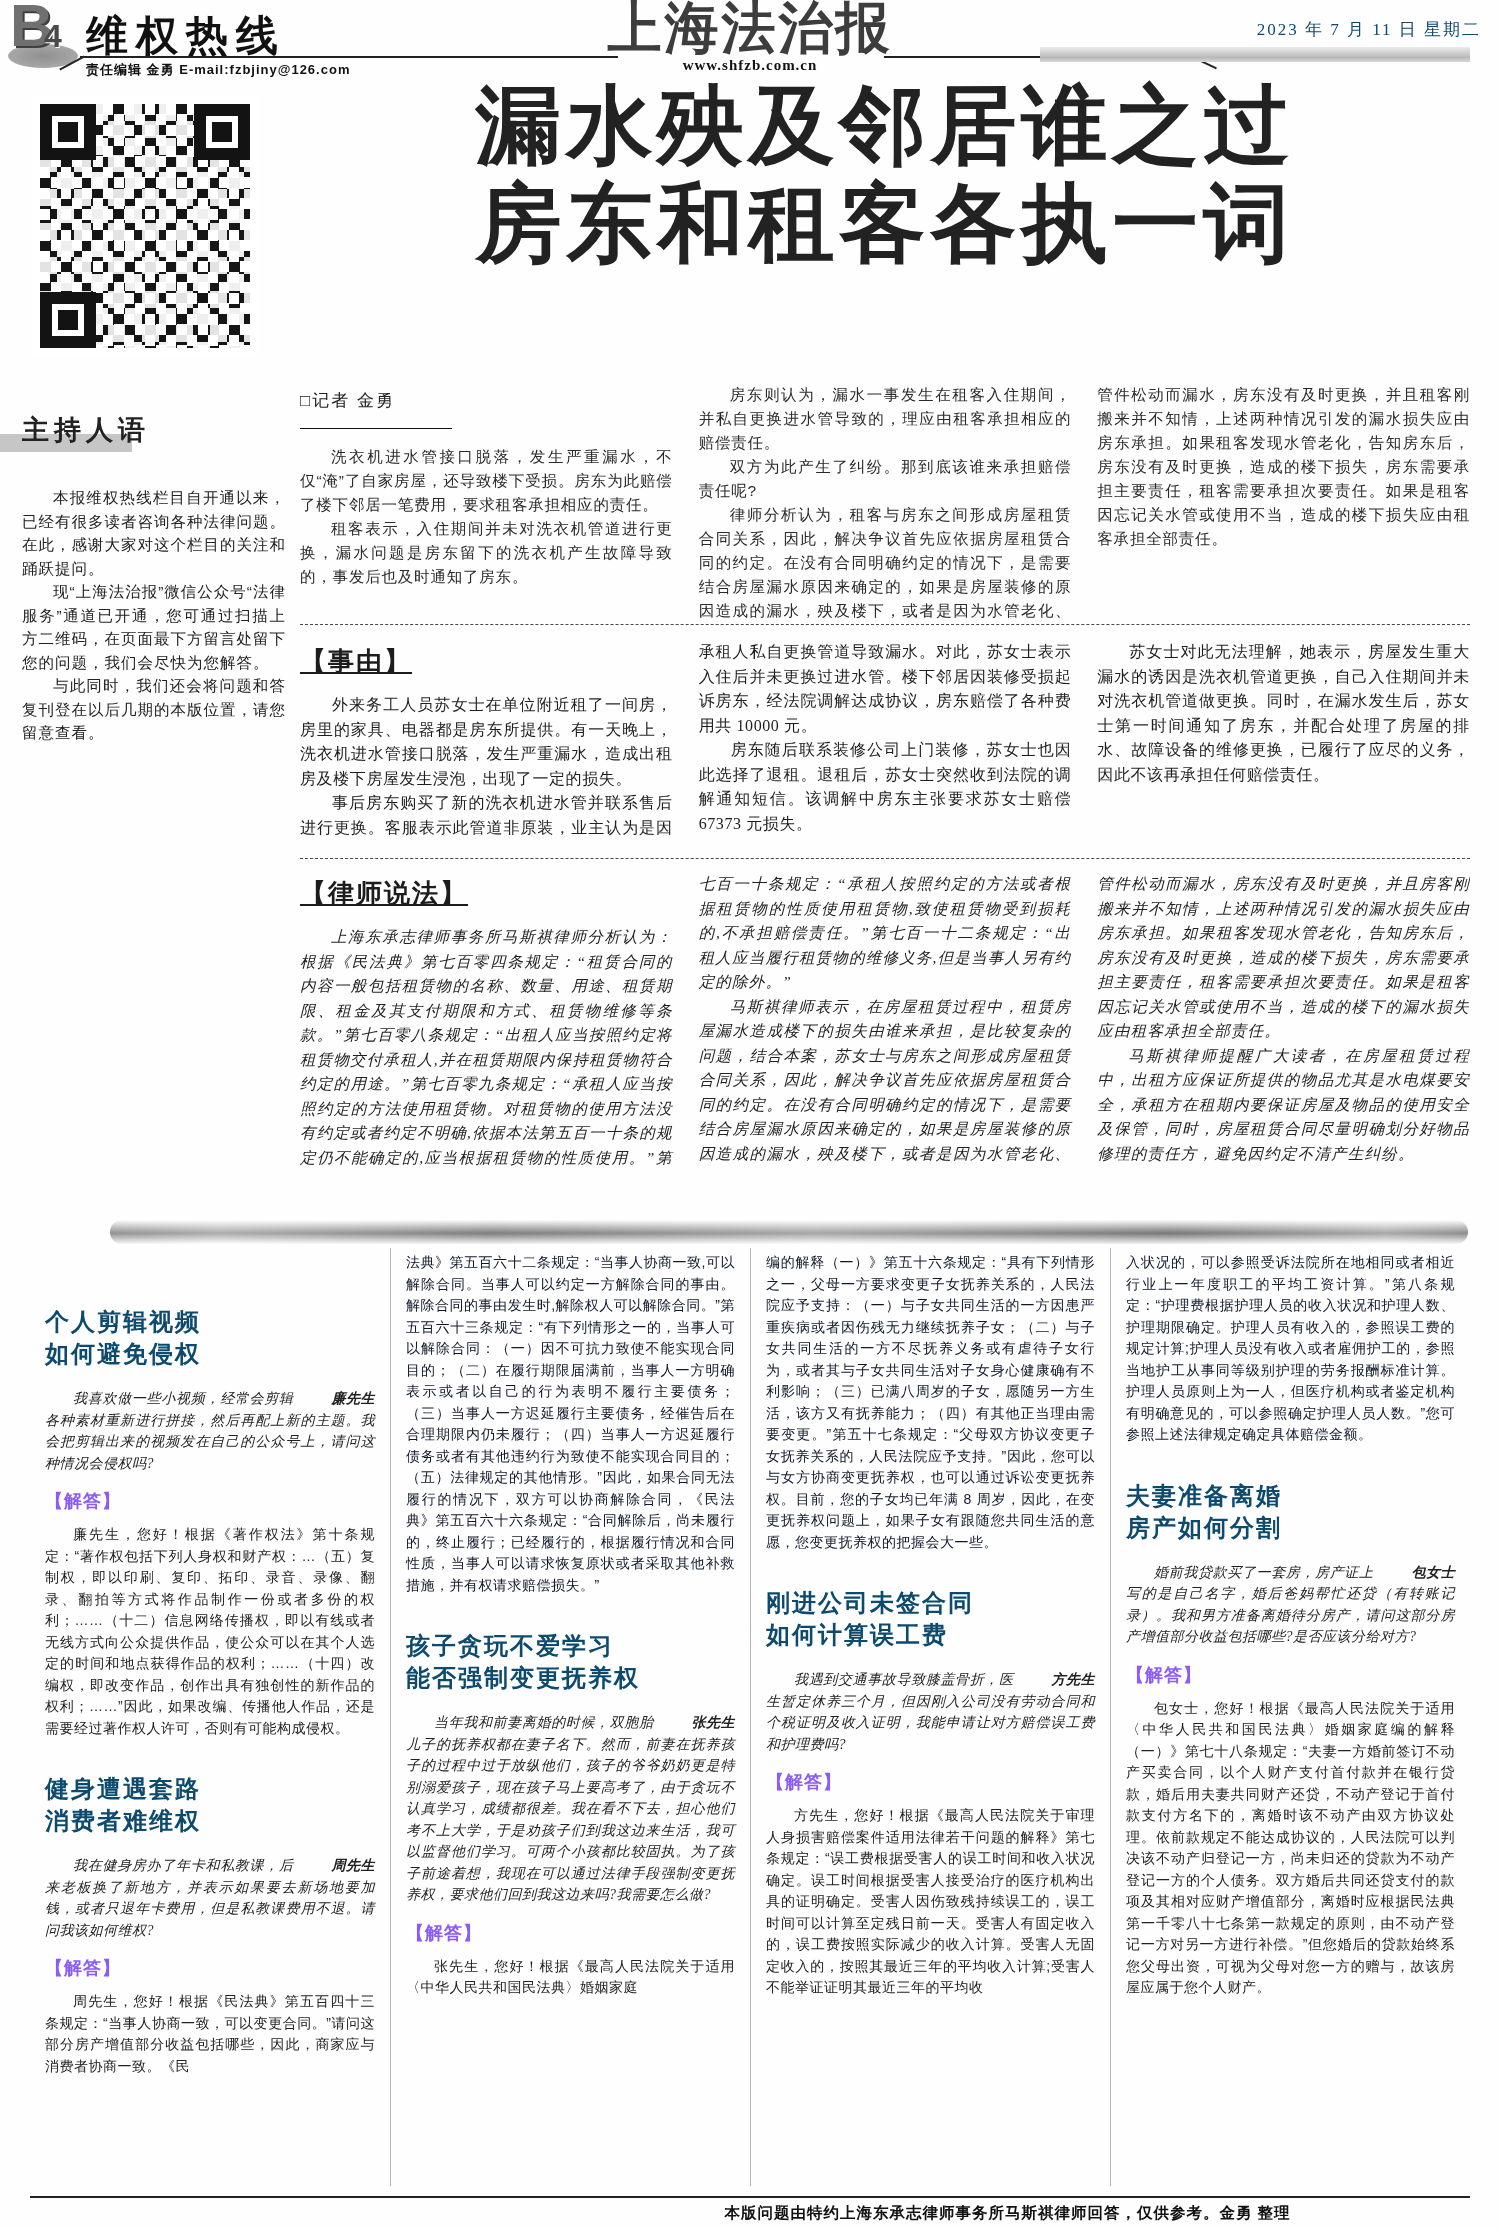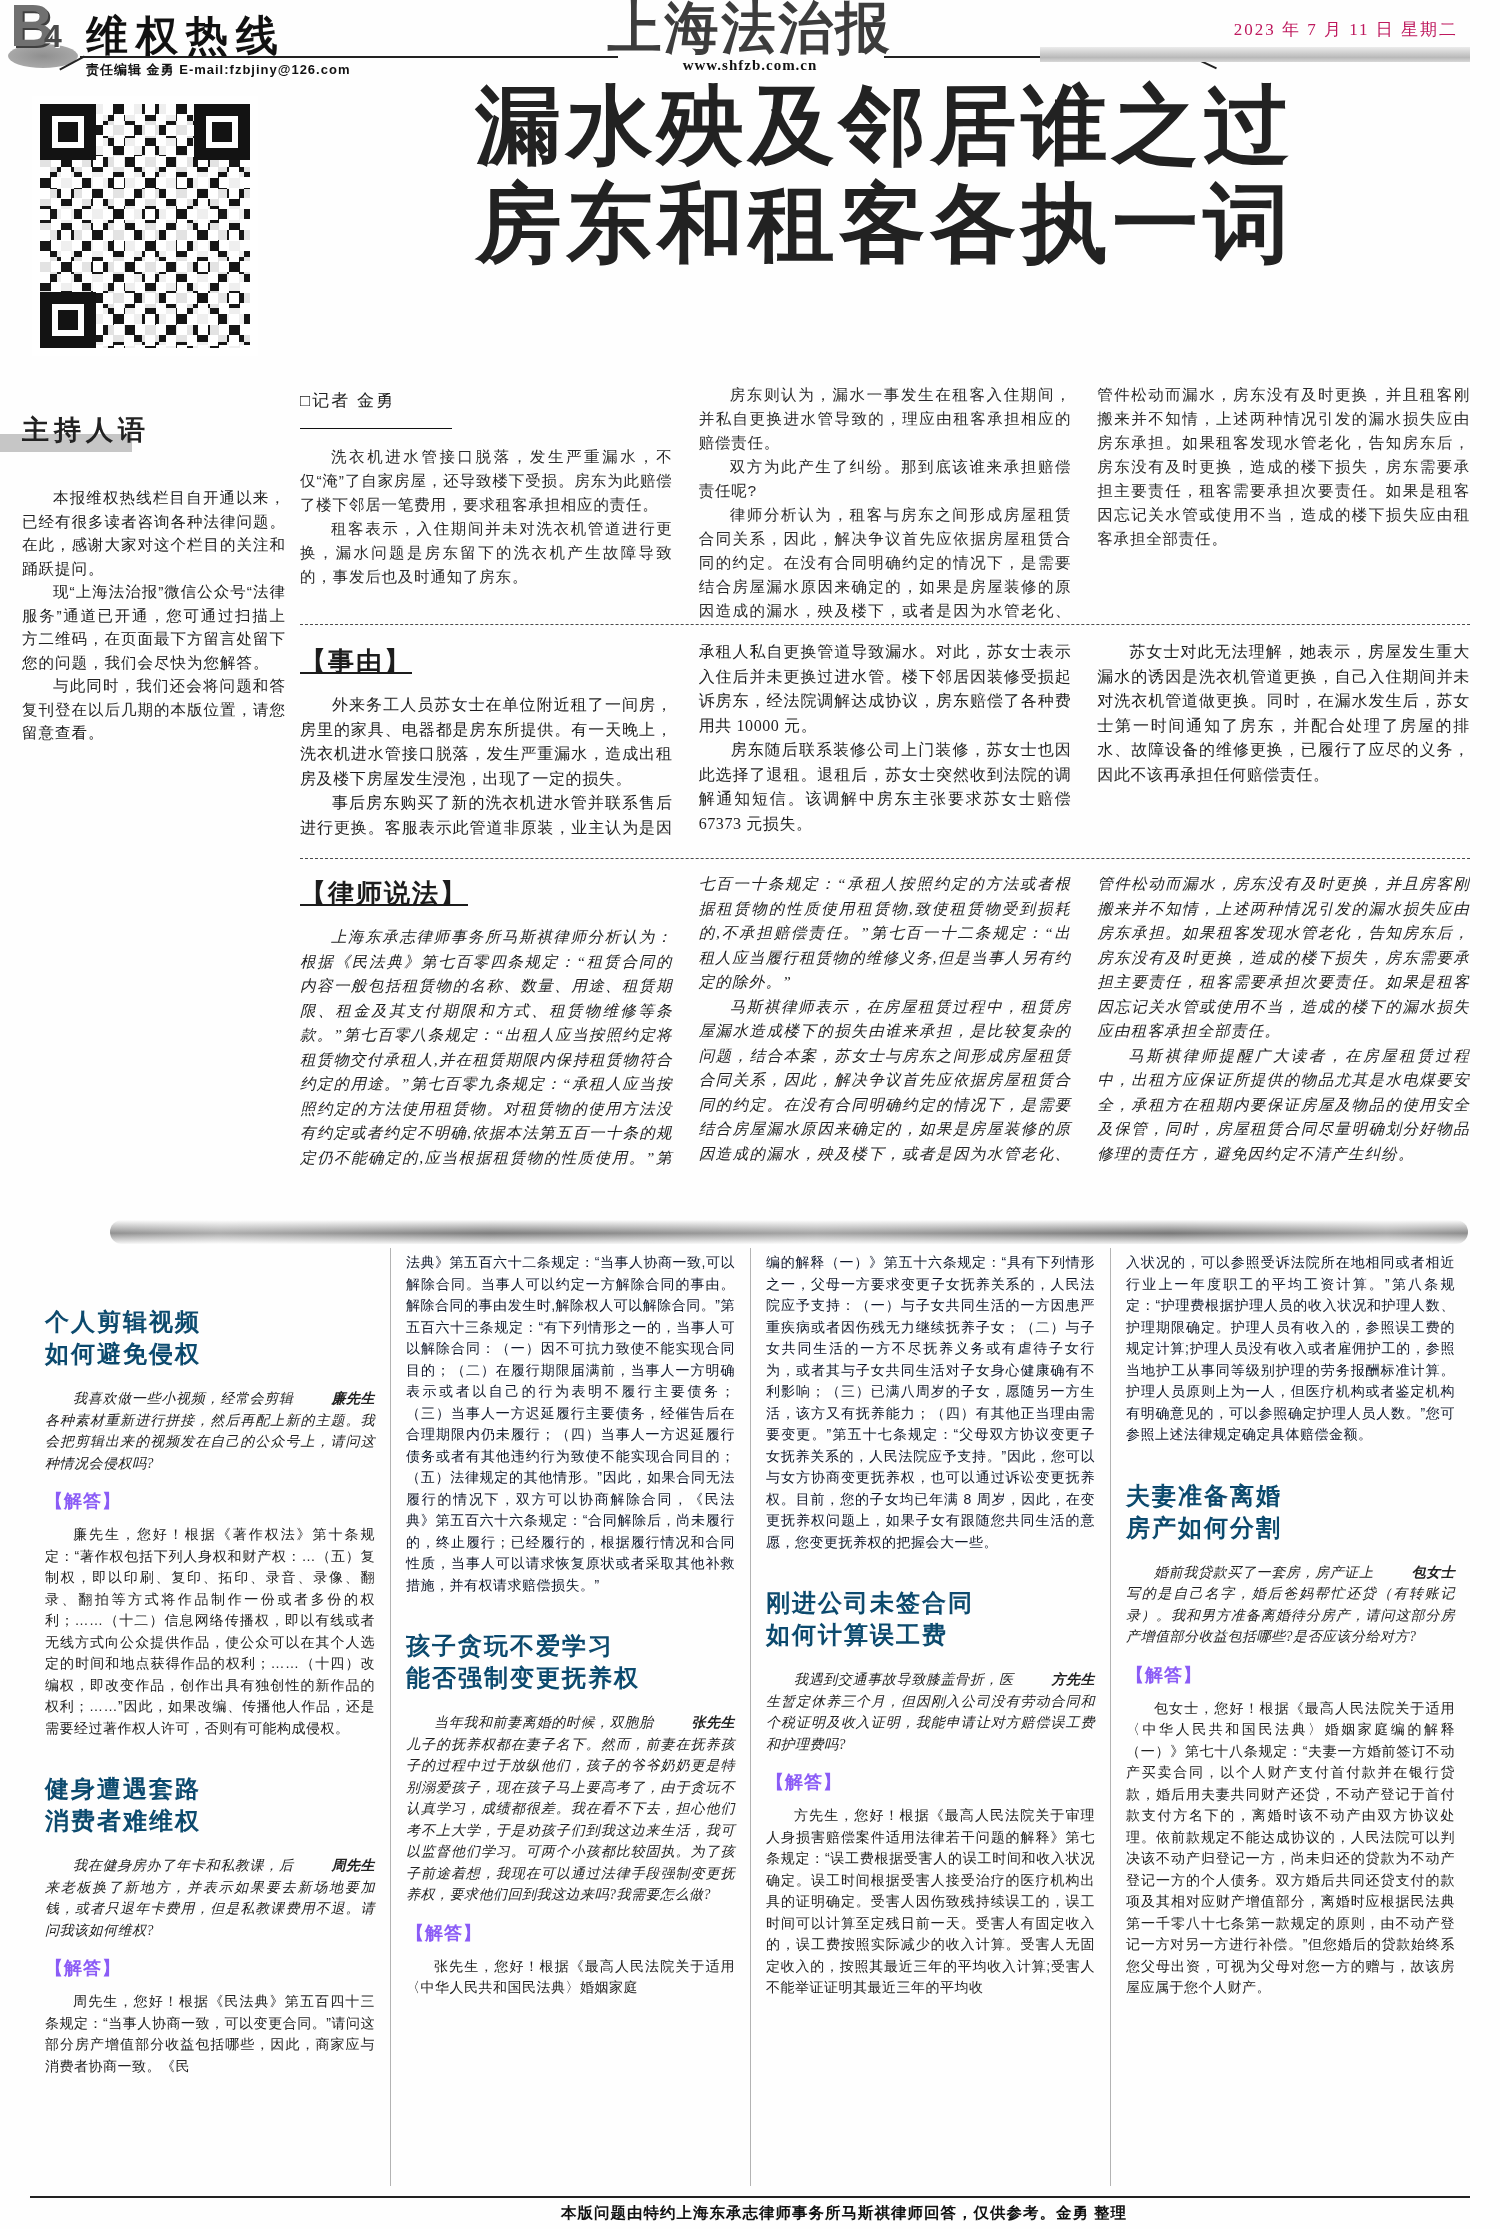--- a/index.html
+++ b/index.html
@@ -23,22 +23,22 @@
   .rule-b { position:absolute; left:884px; top:56px; width:306px; height:1.5px; background:#222; }
   .rule-diag2 { position:absolute; left:1188px; top:61px; width:30px; height:1.5px; background:#222;
                 transform:rotate(25deg); }
   .editor-line { position:absolute; left:86px; top:61px; font:bold 13px "Liberation Sans",sans-serif;
                  letter-spacing:1px; color:#111; }
   .masthead { position:absolute; left:555px; top:0px; width:390px; text-align:center;
               font:900 54px/56px "Liberation Serif",serif; letter-spacing:3px; color:#3d3d3d;
               transform:scaleY(1.04); }
   .website { position:absolute; left:555px; top:57px; width:390px; text-align:center;
              font:bold 15px "Liberation Serif",serif; letter-spacing:1px; color:#111; }
-  .date { position:absolute; right:42px; top:18px; font:17px "Liberation Serif",serif;
-          letter-spacing:2px; color:#be185d;text-align:right; }
+  .date { position:absolute; right:19px; top:18px; font:17px "Liberation Serif",serif;
+          letter-spacing:2px; color:#0c4a6e;text-align:right; }
   .date-bar { position:absolute; left:1040px; top:47px; width:430px; height:15px;
               background:linear-gradient(180deg,#ececec,#b9b9b9 70%,#d8d8d8); }
 
   
   .qr { position:absolute; left:32px; top:96px; width:226px; height:260px; background:#fff; padding:8px; }
   .qr-inner { position:relative; width:100%; height:100%;
               background:conic-gradient(#161616 25%,#fff 0 50%,#161616 0 75%,#fff 0);
               background-size:21px 21px; }
   .qr-inner::after { content:""; position:absolute; inset:0;
               background:conic-gradient(rgba(255,255,255,.93) 25%,transparent 0 50%,rgba(255,255,255,.88) 0 75%,transparent 0);
@@ -96,22 +96,22 @@
           text-align:justify; color:#222; }
   .qa-q .signer { float:right; font-weight:bold; margin-left:10px; }
   .qa-label { font:900 18px "Liberation Sans",sans-serif; letter-spacing:1px; margin:15px 0 11px; color:#8b5cf6; }
   .qa-a { font:14px/21.5px "Liberation Sans",sans-serif; letter-spacing:.5px; text-indent:2em;
           text-align:justify; color:#222; }
   .qa-cont { font:14px/21.5px "Liberation Sans",sans-serif; letter-spacing:.5px; text-indent:0;
              text-align:justify; color:#0f172a; }
 
   
   .footer-line { position:absolute; left:30px; top:2196px; width:1440px; height:1.5px; background:#222; }
-  .footer-text { position:absolute; left:561px; top:2203px; width:925px; display:flex;
-                 justify-content:flex-start; font:bold 15.5px "Liberation Serif",serif;
+  .footer-text { position:absolute; left:545px; top:2203px; width:925px; display:flex;
+                 justify-content:center; font:bold 15.5px "Liberation Serif",serif;
                  letter-spacing:1px; color:#111; }
 </style>
 </head>
 <body>
 
 <div class="b4">
   <div class="b4-shadow"></div>
   <div class="b4-b">B</div>
   <div class="b4-4">4</div>
 </div>

